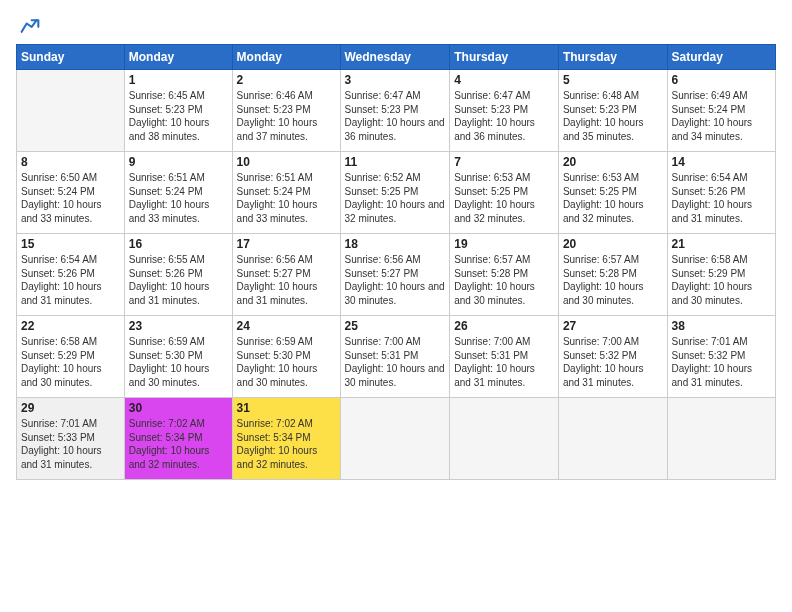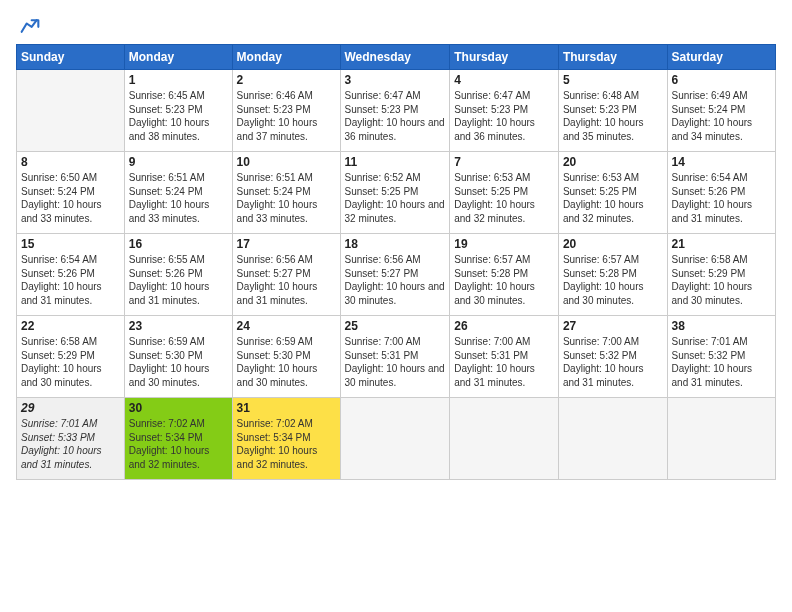--- a/index.html
+++ b/index.html
@@ -236,25 +236,25 @@
           <td>
             <span class="day-num">27</span>
 <div class="day-info">Sunrise: 7:00 AM<br>Sunset: 5:32 PM<br>Daylight: 10 hours and 31 minutes.</div>
           </td>
           <td>
             <span class="day-num">38</span>
 <div class="day-info">Sunrise: 7:01 AM<br>Sunset: 5:32 PM<br>Daylight: 10 hours and 31 minutes.</div>
           </td>
         </tr>
         <tr>
-          <td style="background: rgb(240, 240, 240); font-style: italic;">
+          <td style="background: rgb(240, 240, 240);">
             <span class="day-num">29</span>
 <div class="day-info">Sunrise: 7:01 AM<br>Sunset: 5:33 PM<br>Daylight: 10 hours and 31 minutes.</div>
           </td>
-          <td style="background: #84cc16;">
+          <td style="background: #d946ef;">
             <span class="day-num">30</span>
 <div class="day-info">Sunrise: 7:02 AM<br>Sunset: 5:34 PM<br>Daylight: 10 hours and 32 minutes.</div>
           </td>
           <td style="background: #fde047;">
             <span class="day-num">31</span>
 <div class="day-info">Sunrise: 7:02 AM<br>Sunset: 5:34 PM<br>Daylight: 10 hours and 32 minutes.</div>
           </td>
           <td class="empty-cell" style="background: rgb(245, 245, 245);"></td>
           <td class="empty-cell" style="background: rgb(245, 245, 245);"></td>
           <td class="empty-cell" style="background: rgb(245, 245, 245);"></td>

